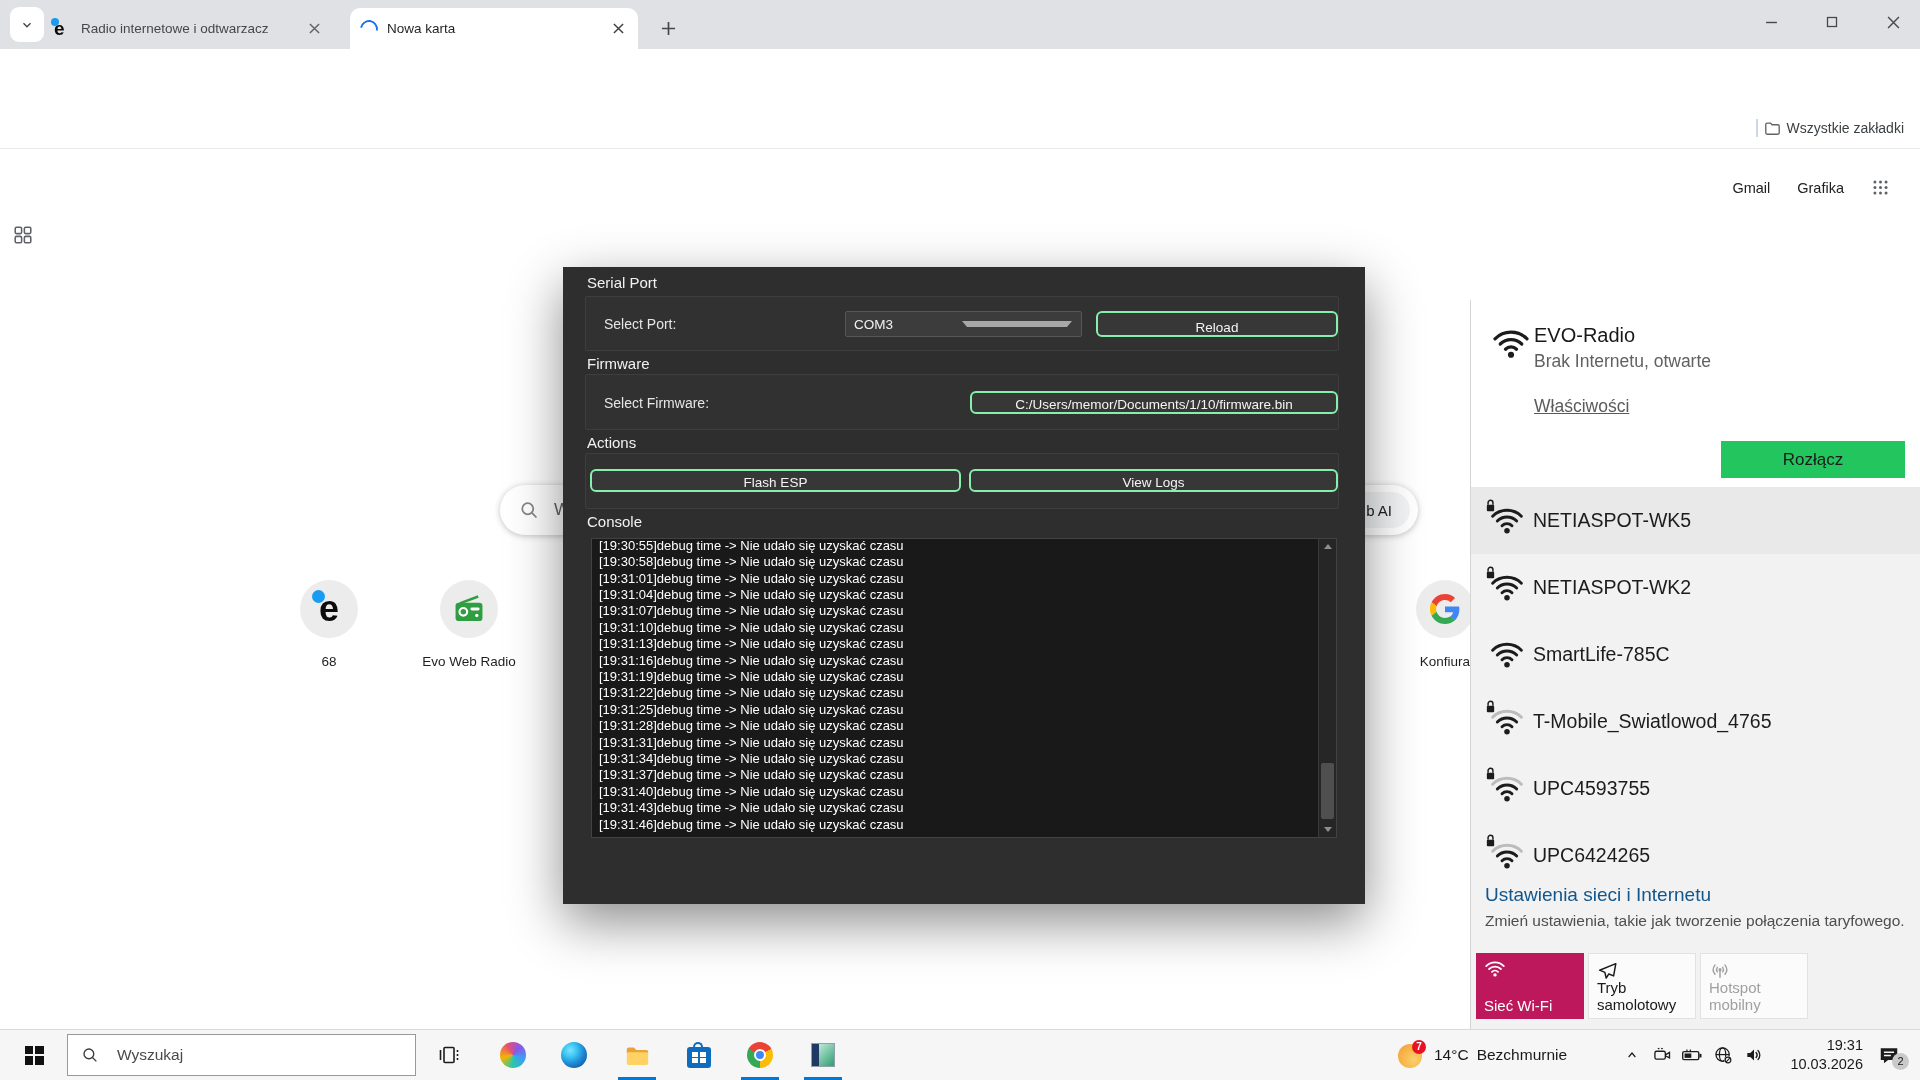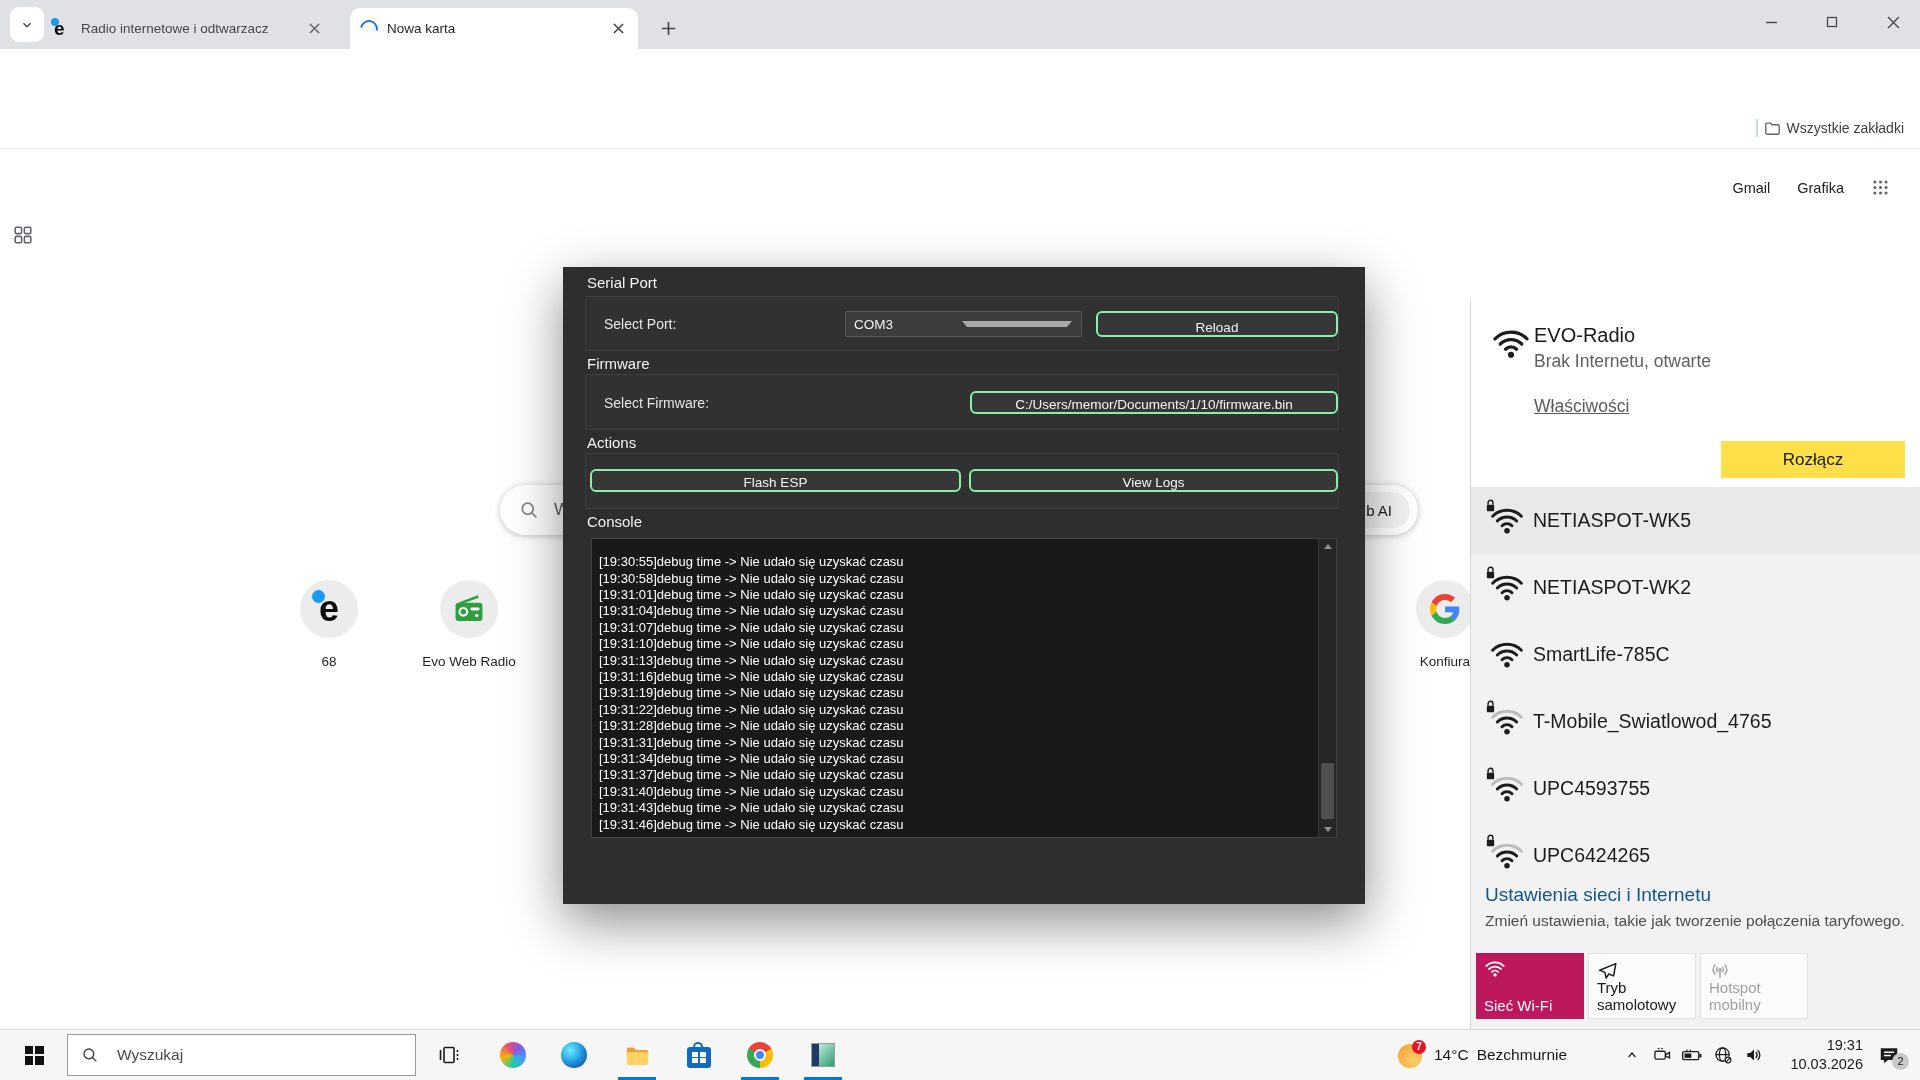--- a/index.html
+++ b/index.html
@@ -83,21 +83,21 @@
   .scr-thumb{position:absolute;left:2px;width:13px;bottom:18px;height:56px;background:#4f4f4f;border-radius:2px}
 
   
   #wifi-panel{position:absolute;left:1470px;top:300px;width:450px;height:729px;background:#f2f2f2;
       border-left:1px solid #d4d4d4;z-index:60;color:#191919;box-sizing:border-box}
   .conn-card{position:absolute;left:0;top:0;width:100%;height:187px;background:#fff}
   .conn-icon{position:absolute;left:20px;top:28px}
   .conn-ssid{position:absolute;left:63px;top:24px;font-size:20px}
   .conn-status{position:absolute;left:63px;top:51px;font-size:17.5px;color:#616161}
   .conn-props{position:absolute;left:63px;top:96px;font-size:17.5px;color:#5b5b5b;text-decoration:underline}
-  .disconnect{position:absolute;right:15px;top:141px;width:184px;height:37px;background:#fde047;
+  .disconnect{position:absolute;right:15px;top:141px;width:184px;height:37px;background:#22c55e;
       display:flex;align-items:center;justify-content:center;font-size:17px;color:#1a1a1a}
   #net-list{position:absolute;left:0;top:187px;width:100%}
   .net-row{position:relative;height:67px;display:flex;align-items:center;padding-left:18px;box-sizing:border-box}
   .net-row.hovered{background:#e9e9e9}
   .net-ic{position:relative;width:36px;height:30px;margin-right:8px;flex:none}
   .net-ic .lockic{position:absolute;left:-5px;top:-8px;visibility:hidden}
   .net-row.locked .lockic{visibility:visible}
   .wifi-arc{stroke:#1c1c1c;fill:none;stroke-width:2.1;stroke-linecap:round}
   .wifi-dot{fill:#1c1c1c}
   .net-row.weak .w3{stroke:#bcbcbc}
@@ -391,20 +391,21 @@
       <div class="cline">[19:30:55]debug time -&gt; Nie udało się uzyskać czasu</div>
           <div class="cline">[19:30:58]debug time -&gt; Nie udało się uzyskać czasu</div>
           <div class="cline">[19:31:01]debug time -&gt; Nie udało się uzyskać czasu</div>
           <div class="cline">[19:31:04]debug time -&gt; Nie udało się uzyskać czasu</div>
           <div class="cline">[19:31:07]debug time -&gt; Nie udało się uzyskać czasu</div>
           <div class="cline">[19:31:10]debug time -&gt; Nie udało się uzyskać czasu</div>
           <div class="cline">[19:31:13]debug time -&gt; Nie udało się uzyskać czasu</div>
           <div class="cline">[19:31:16]debug time -&gt; Nie udało się uzyskać czasu</div>
           <div class="cline">[19:31:19]debug time -&gt; Nie udało się uzyskać czasu</div>
           <div class="cline">[19:31:22]debug time -&gt; Nie udało się uzyskać czasu</div>
+          <div class="cline">[19:31:25]debug time -&gt; Nie udało się uzyskać czasu</div>
           <div class="cline">[19:31:28]debug time -&gt; Nie udało się uzyskać czasu</div>
           <div class="cline">[19:31:31]debug time -&gt; Nie udało się uzyskać czasu</div>
           <div class="cline">[19:31:34]debug time -&gt; Nie udało się uzyskać czasu</div>
           <div class="cline">[19:31:37]debug time -&gt; Nie udało się uzyskać czasu</div>
           <div class="cline">[19:31:40]debug time -&gt; Nie udało się uzyskać czasu</div>
           <div class="cline">[19:31:43]debug time -&gt; Nie udało się uzyskać czasu</div>
           <div class="cline">[19:31:46]debug time -&gt; Nie udało się uzyskać czasu</div>
         </div>
       <div class="fl-scroll">
         <span class="scr-arrow" style="top:0">

